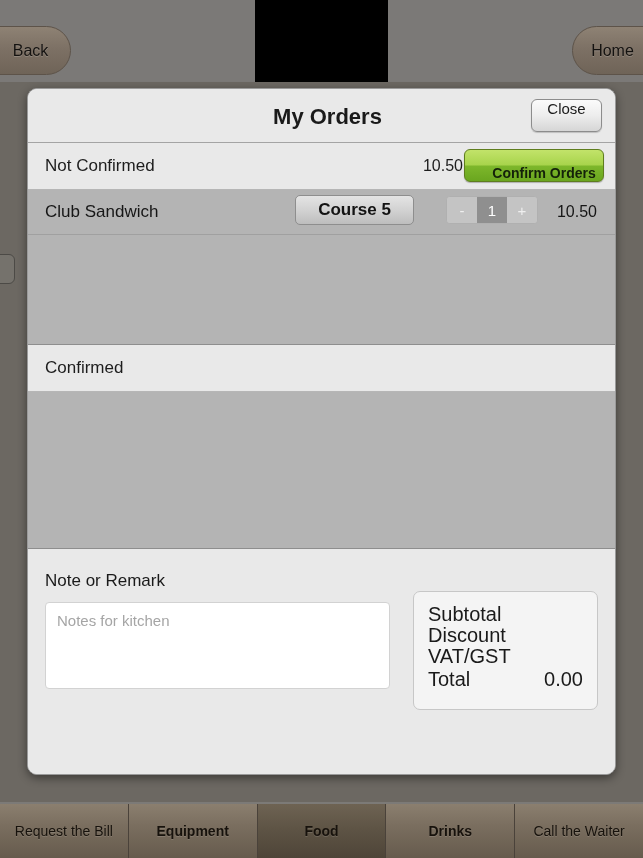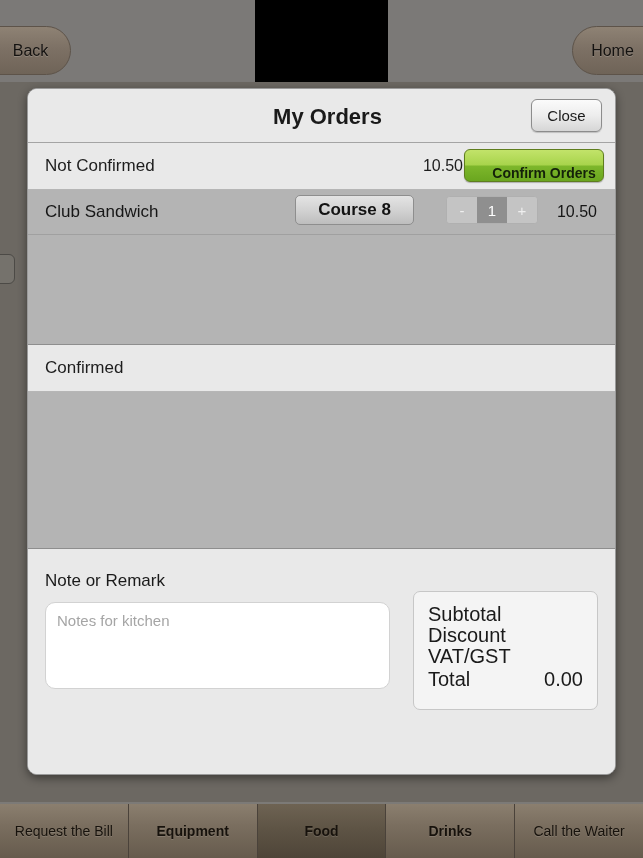--- a/index.html
+++ b/index.html
@@ -98,21 +98,21 @@
   .close-btn {
     position: absolute;
     right: 13px; top: 10px;
     width: 71px; height: 33px;
     border-radius: 6px;
     border: 1px solid #8c8c8c;
     background: linear-gradient(to bottom, #fbfbfb 0%, #ededed 50%, #d6d6d6 100%);
     color: #1a1a1a;
     font-size: 15px;
     display: flex;
-    align-items: center;
+    align-items: flex-start;
     justify-content: center;
     box-shadow: 0 1px 1px rgba(0,0,0,0.18);
   }
 
   
   .section-head {
     position: relative;
     height: 47px;
     background: #e9e9e9;
     border-bottom: 1px solid #b6b6b6;
@@ -229,21 +229,21 @@
   .note-title {
     font-size: 17px;
     color: #1a1a1a;
     margin-bottom: 11px;
   }
   .note-input {
     width: 345px;
     height: 87px;
     background: #ffffff;
     border: 1px solid #d2d2d2;
-    border-radius: 10px;
+    border-radius: 4px;
     padding: 9px 11px;
     font-size: 15px;
     color: #4c1d95;
     font-family: "Liberation Sans", sans-serif;
     resize: none;
     outline: none;
   }
   .note-input::placeholder { color: #a5a5a5; }
 
   .totals-box {
@@ -324,21 +324,21 @@
       <span class="section-amount">10.50</span>
       <div class="confirm-btn">
         <span>Confirm Orders</span>
       </div>
     </div>
 
     <div class="list-area list-not-confirmed">
       <div class="order-row">
         <span class="order-name">Club Sandwich</span>
         <div class="course-btn">
-          <span>Course 8</span>
+          <span>Course 5</span>
         </div>
         <div class="stepper">
           <div class="stepper-btn">
             <span>-</span>
           </div>
           <div class="stepper-val">1</div>
           <div class="stepper-btn">
             <span>+</span>
           </div>
         </div>

